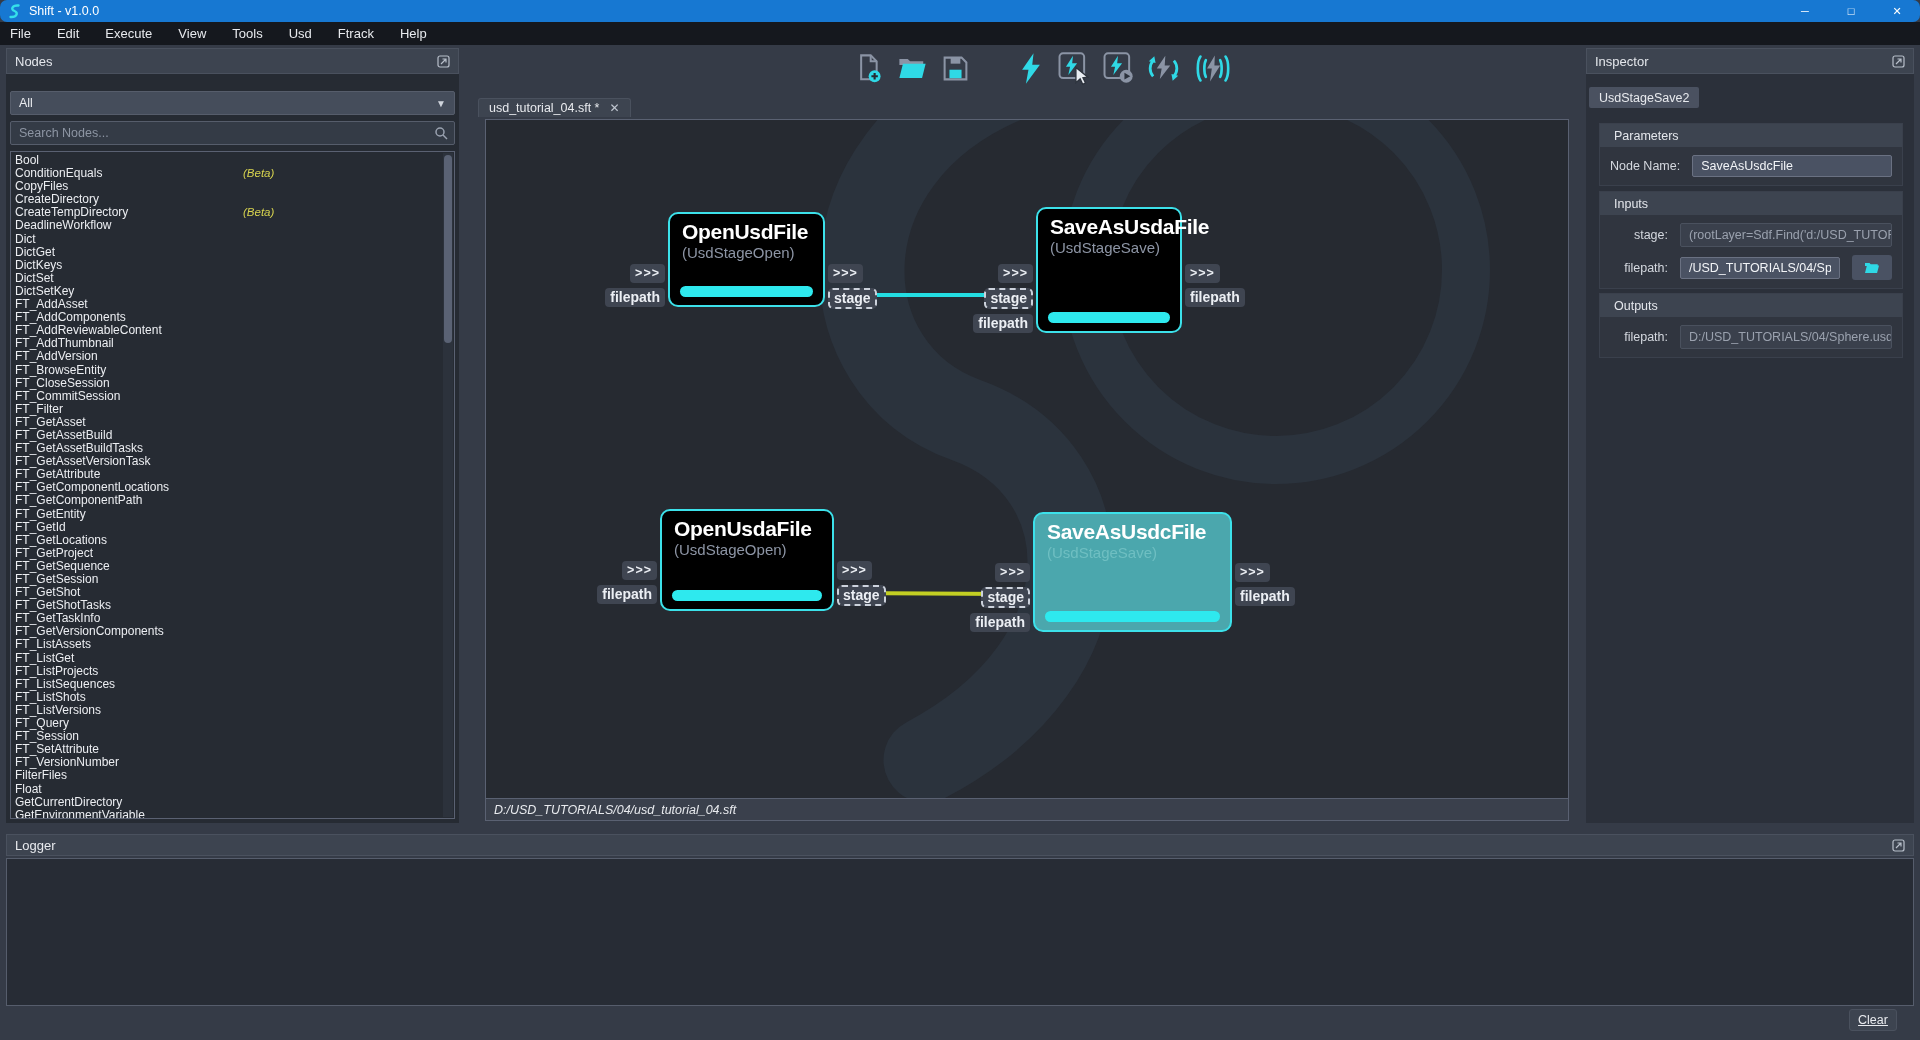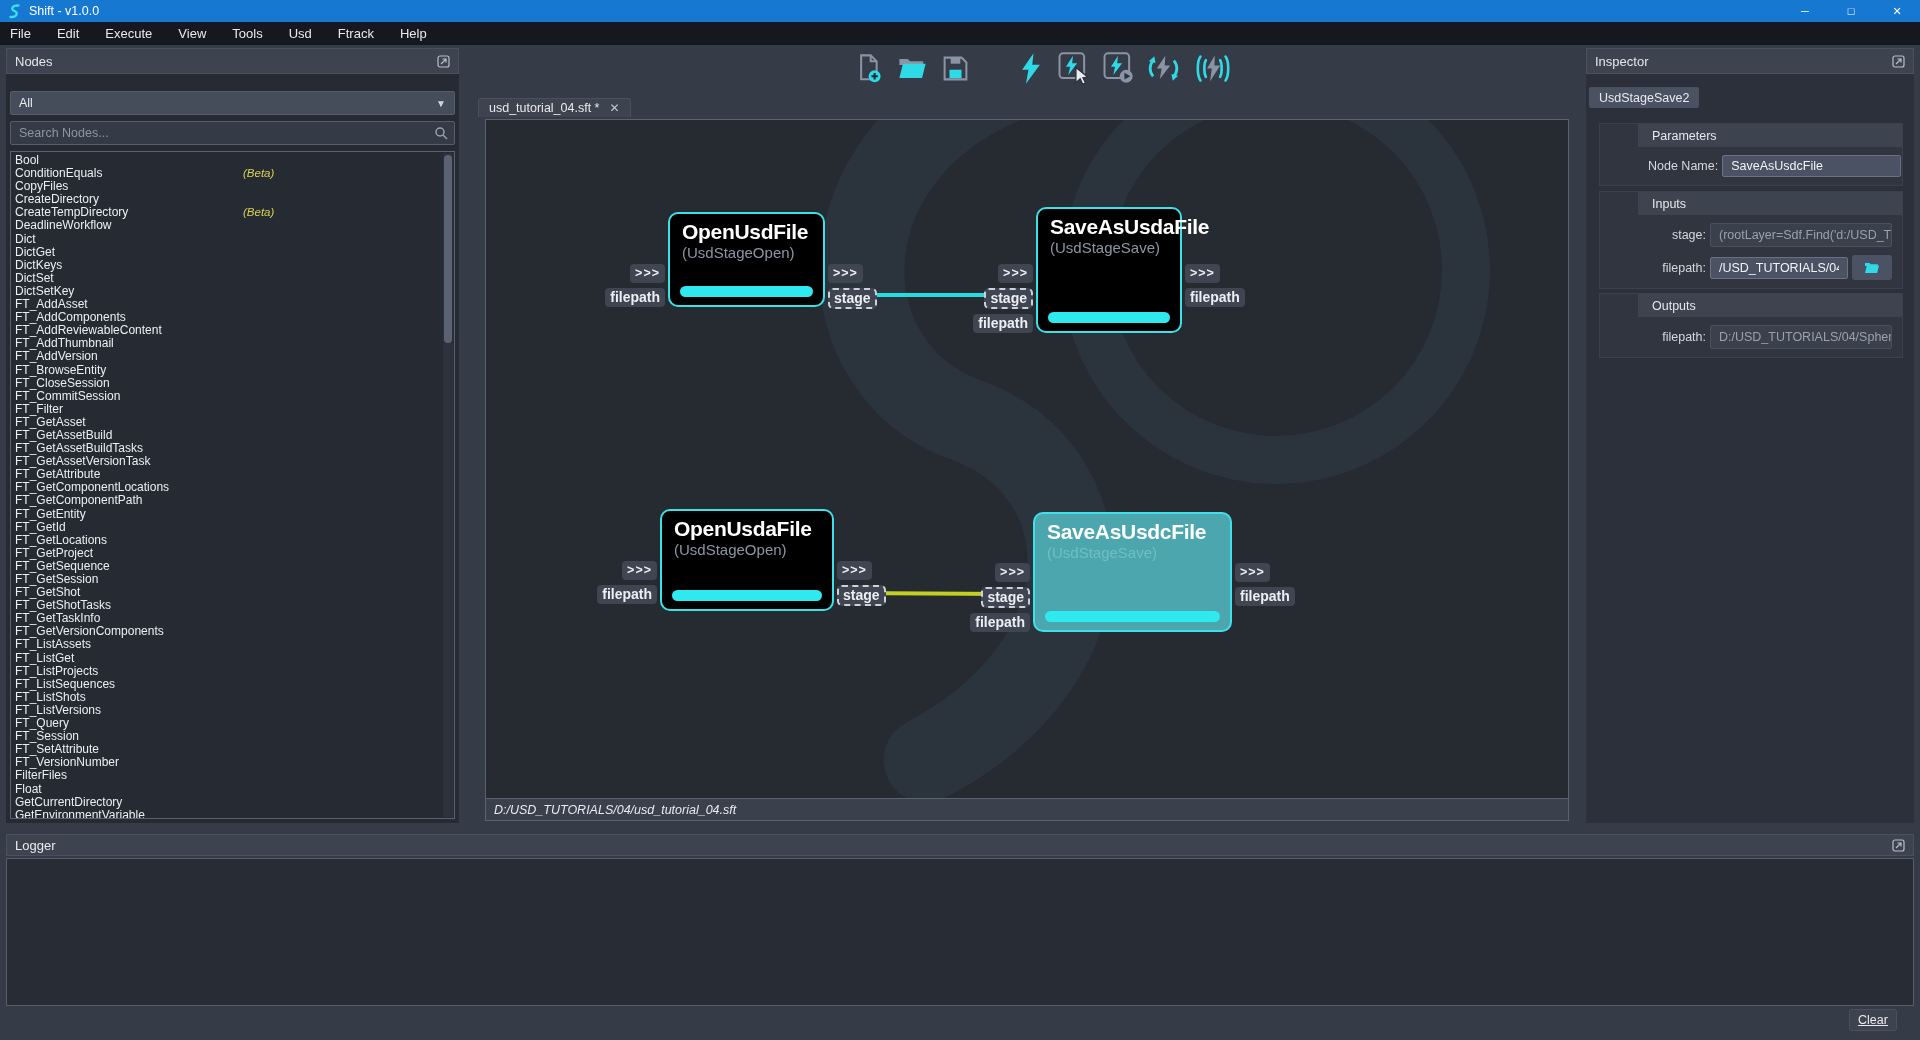--- a/index.html
+++ b/index.html
@@ -1,20 +1,20 @@
 <!DOCTYPE html>
 <html><head>
 <meta charset="utf-8">
 <style>
   * { box-sizing: border-box; margin: 0; padding: 0; }
   html,body { width:1920px; height:1040px; overflow:hidden; }
   body { background:#353b47; font-family:"Liberation Sans",sans-serif; color:#e8eaee; font-size:13px; position:relative; }
 
   
-  .titlebar { position:absolute; left:0; top:0; width:1920px; height:22px; background:#1778d2; display:flex; align-items:center; }
+  .titlebar { position:absolute; left:0; top:0; width:1920px; height:22px; background:#1778d2; display:flex; align-items:center;border-radius:7px; }
   .titlebar .appicon { margin:0 8px 0 8px; display:flex; }
   .titlebar .title { color:#fff; font-size:12.5px; }
   .win-controls { margin-left:auto; display:flex; height:100%; }
   .win-btn { width:46px; height:100%; display:flex; align-items:center; justify-content:center; color:#fff; font-size:11px; cursor:default; }
 
   
   .menubar { position:absolute; left:0; top:22px; width:1920px; height:23px; background:#15181e; display:flex; align-items:center; padding-left:10px; gap:26px; }
   .menu-item { color:#e8eaee; font-size:13px; }
 
   
@@ -59,23 +59,23 @@
   .ports.left  { right:calc(100% + 5px); align-items:flex-end; }
   .ports.right { left:calc(100% + 5px); align-items:flex-start; }
   .chip { background:#3f4551; color:#eceff4; font-weight:bold; font-size:14px; line-height:17px; padding:1px 5px; border-radius:4px; white-space:nowrap; }
   .chip.arrow { font-size:12.5px; letter-spacing:1px; }
   .chip.dashed { border:2px dashed #ccd2dc; padding:0 4px; border-radius:5px; }
 
   
   .inspector { position:absolute; left:1586px; top:48px; width:328px; height:775px; background:#2b303a; }
   .inspector .phead { height:26px; }
   .nodechip { position:absolute; left:3px; top:39px; height:21px; background:#4a5160; border-radius:2px; display:flex; align-items:center; padding:0 10px; font-size:12.5px; }
-  .group { position:absolute; left:13px; width:304px; background:#30353f; border:1px solid #3a404c;padding-left:38px; }
+  .group { position:absolute; left:13px; width:304px; background:#30353f; border:1px solid #3a404c; }
   .group .ghead { height:23px; background:#3d4450; display:flex; align-items:center; padding-left:14px; font-size:12.5px; color:#e4e7ec; }
-  .grow { display:flex; align-items:center; margin:8px 10px; gap:4px; }
+  .grow { display:flex; align-items:center; margin:8px 10px; gap:12px; }
   .flabel { font-size:12.5px; color:#d4d8df; white-space:nowrap; }
   .flabel.r { width:58px; text-align:right; }
   .tinput { height:22px; background:#4a5263; border:1px solid #6a7182; border-radius:2px; color:#f2f4f7; font-size:12.5px; padding:0 8px; font-family:"Liberation Sans",sans-serif; outline:none; }
   .tfield { height:24px; background:#3a404c; border:1px solid #4a515e; border-radius:2px; color:#9aa1ae; font-size:12.5px; padding:0 8px; display:flex; align-items:center; overflow:hidden; white-space:nowrap; flex:1; }
   .browse { width:40px; height:25px; background:#4a5263; border-radius:3px; display:flex; align-items:center; justify-content:center; }
 
   
   .logger-head { position:absolute; left:6px; top:834px; width:1908px; height:22px; background:#3d4450; border:1px solid #4a515e; display:flex; align-items:center; padding:0 8px; font-size:13px; }
   .logger-body { position:absolute; left:6px; top:858px; width:1908px; height:148px; background:#272c35; border:1px solid #565d6c; }
   .clear-btn { position:absolute; left:1849px; top:1009px; width:48px; height:22px; background:#3d4450; border:1px solid #4a515e; border-radius:3px; display:flex; align-items:center; justify-content:center; font-size:12.5px; color:#e8eaee;text-decoration:underline; }

